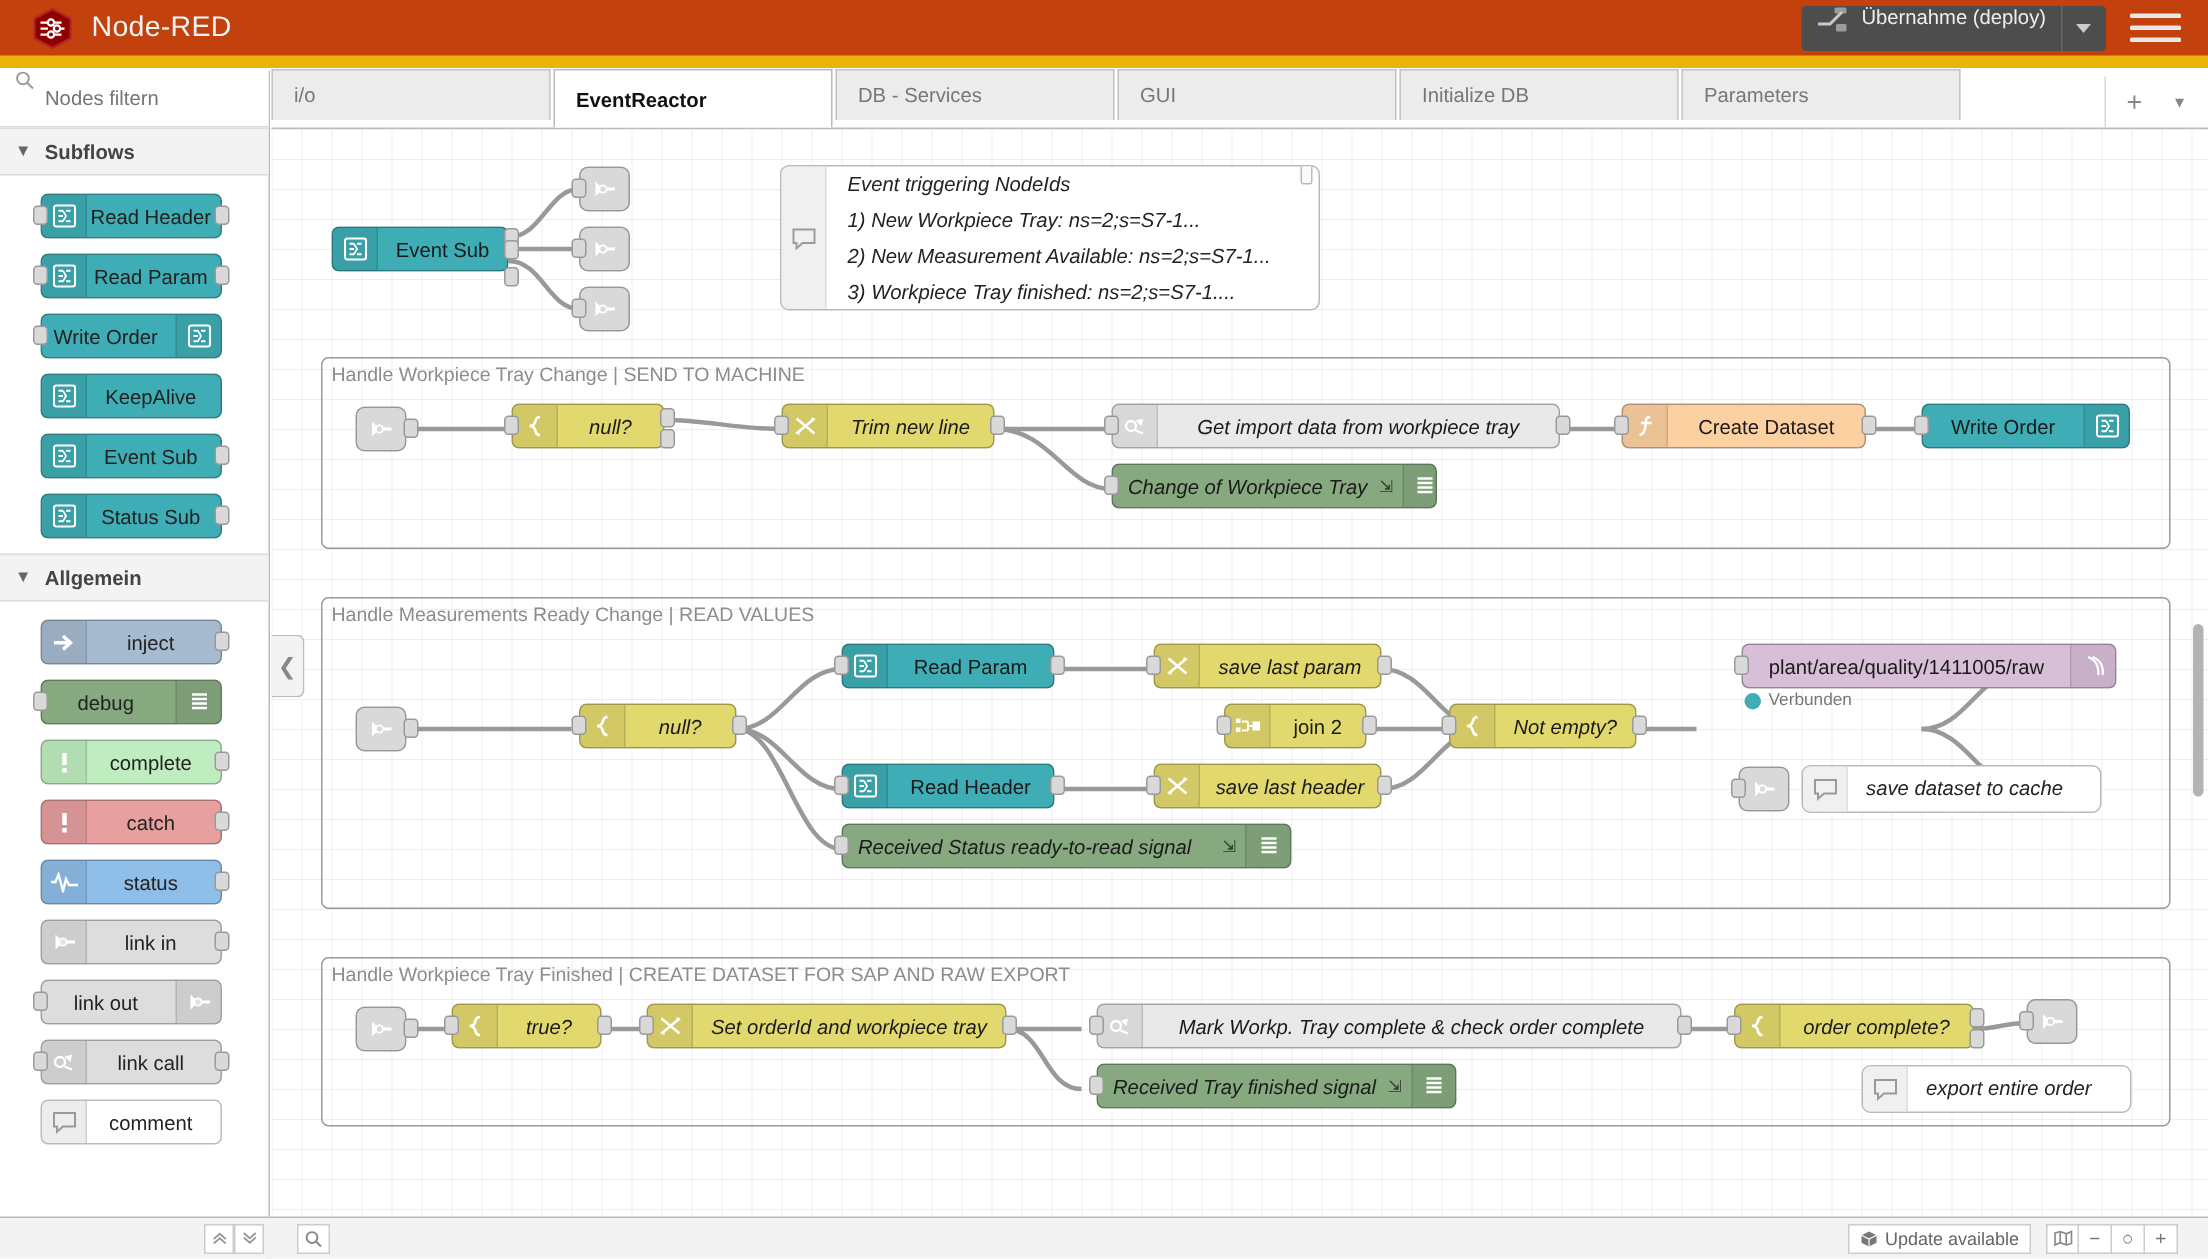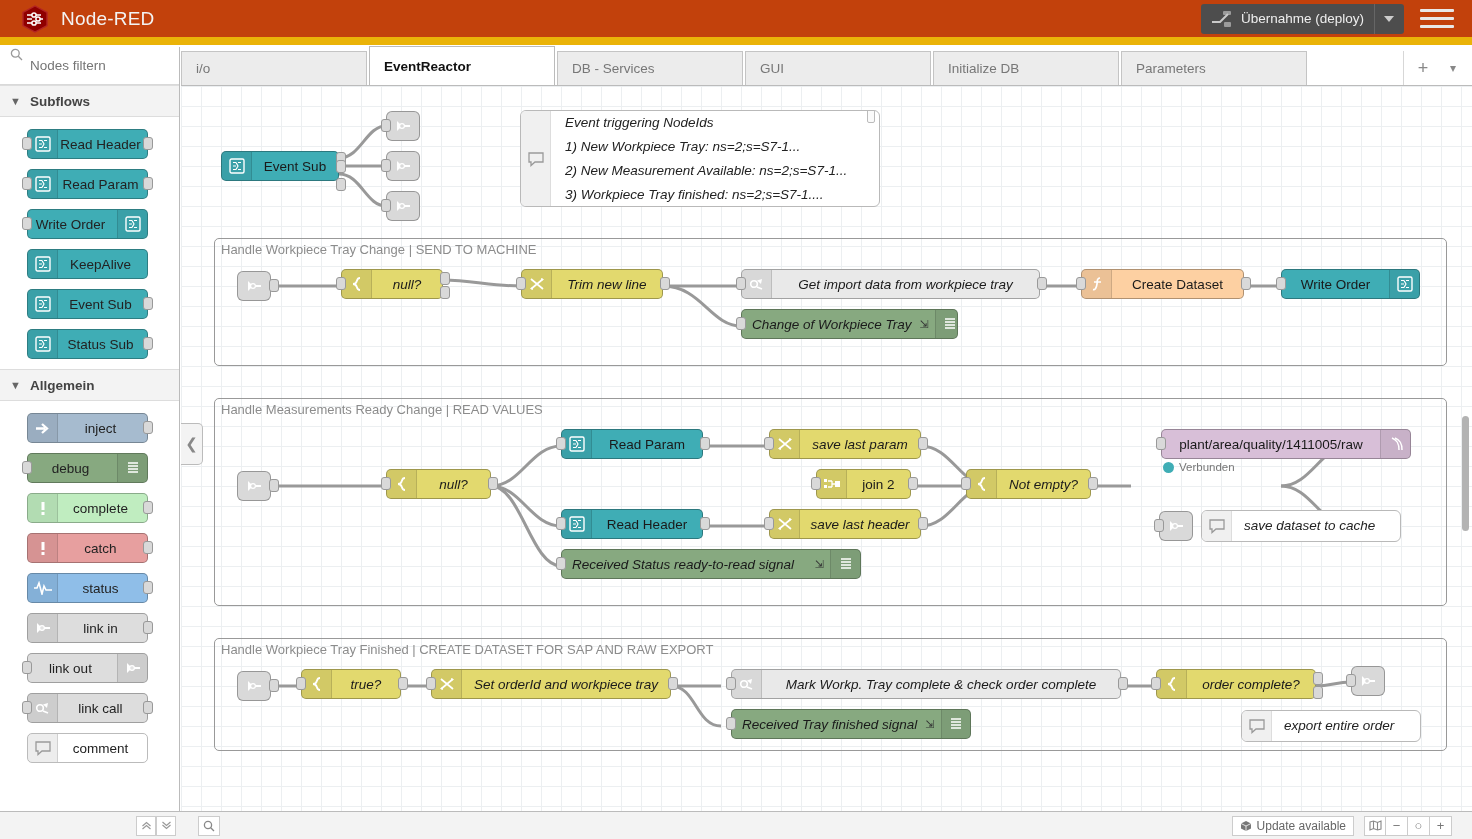--- a/index.html
+++ b/index.html
@@ -14,21 +14,21 @@
     background:#c2410c; border-bottom:8px solid #eab308;
     display:flex; align-items:center;
   }
   #logo-wrap { display:flex; align-items:center; margin-left:20px; }
   #logo-icon { width:30px; height:30px; }
   #brand-title {
     color:#f3f3f3; font-size:19px; margin-left:11px; letter-spacing:.2px;
   }
   #header-right { margin-left:auto; display:flex; align-items:center; }
   #deploy-btn {
-    display:flex; align-items:center; height:30px;
+    display:flex; height:30px;
     background:#4d4d4d; border-radius:3px; cursor:pointer;
     padding:0 2px 0 10px; margin-right:16px;
   }
   #deploy-icon { width:22px; height:18px; margin-right:8px; }
   #deploy-label { color:#eee; font-size:13.5px; padding-right:10px;}
   #deploy-caret {
     border-left:1px solid #666; height:30px; width:28px;
     display:flex; align-items:center; justify-content:center;
   }
   .caret-dn {
@@ -442,21 +442,21 @@
               </svg>
             </span>
             <span class="plabel">comment</span>
           </div>
         </div>
       </div>
     </div>
 </div>
 
 <div id="tabbar">
-  <div id="tabs-list" style="display:flex;align-items:flex-end;">
+  <div id="tabs-list" style="display:flex;">
       <div class="tab">
         <span>i/o</span>
       </div>
       <div class="tab active">
         <span>EventReactor</span>
       </div>
       <div class="tab">
         <span>DB - Services</span>
       </div>
       <div class="tab">

